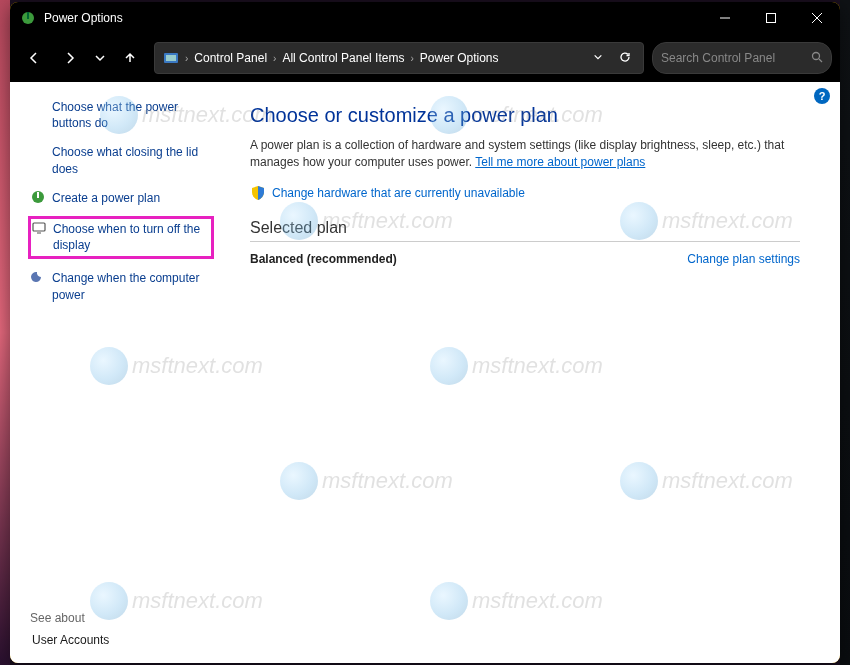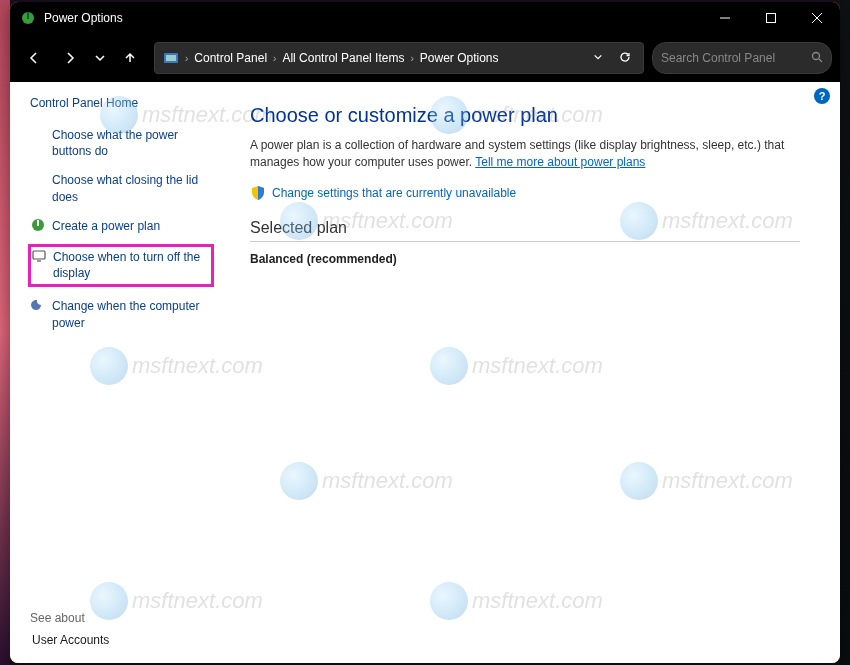--- a/index.html
+++ b/index.html
@@ -321,21 +321,20 @@
             <line x1="8" y1="8" x2="11" y2="11" stroke="#888" stroke-width="1.3"></line>
           </svg>
       </span>
     </div>
   </div>
 
   <div class="content">
     <div class="help-icon-top">?</div>
 
     <div class="sidebar">
-      <div class="home-link">Control Panel Home</div>
 
       <div class="side-item no-icon">
         <span class="text">Choose what the power buttons do</span>
       </div>
       <div class="side-item no-icon">
         <span class="text">Choose what closing the lid does</span>
       </div>
       <div class="side-item">
         <span class="icon">
           <svg viewBox="0 0 16 16">
@@ -375,29 +374,30 @@
         <span>A power plan is a collection of hardware and system settings (like display brightness, sleep, etc.) that manages how your computer uses power. </span><span class="link">Tell me more about power plans</span>
       </p>
 
       <div class="change-unavailable">
         <span class="shield-icon">
           <svg viewBox="0 0 16 16">
               <path d="M8 1l6 2v4c0 4-3 7-6 8-3-1-6-4-6-8V3l6-2z" fill="#f5c400"></path>
               <path d="M8 1l6 2v4c0 4-3 7-6 8V1z" fill="#2e7bd6"></path>
             </svg>
         </span>
-        <span>Change settings that are currently unavailable</span>
+        <span>Change hardware that are currently unavailable</span>
       </div>
 
       <div class="section-title">Selected plan</div>
 
       <div class="plan-row">
         <div>
           <div class="plan-name">Balanced (recommended)</div>
         </div>
+        <div class="plan-settings-link">Change plan settings</div>
       </div>
     </div>
 
     <div class="wm" style="top:14px;left:90px">
         <span class="globe"></span>
         <span>msftnext.com</span>
       </div>
     <div class="wm" style="top:14px;left:420px">
         <span class="globe"></span>
         <span>msftnext.com</span>

